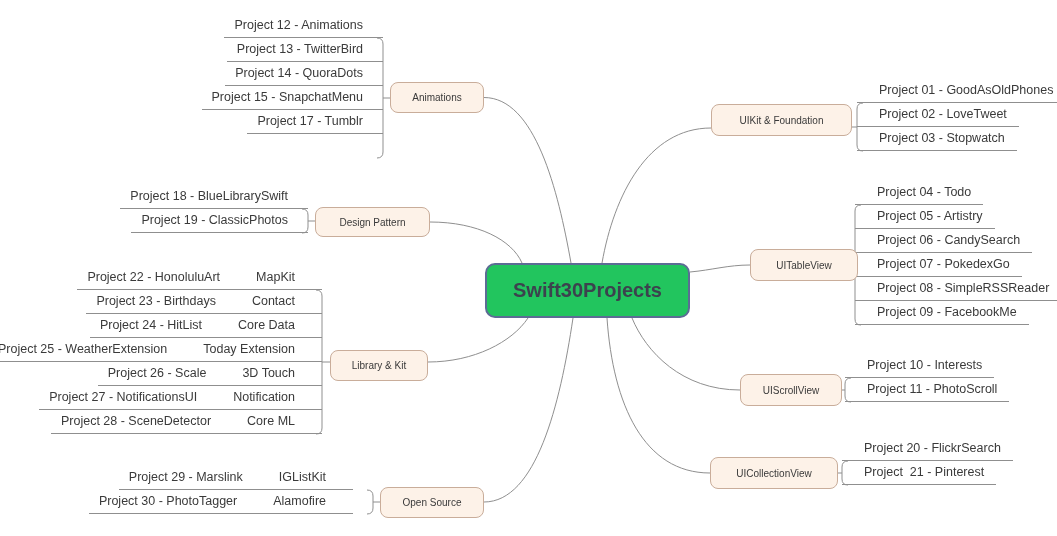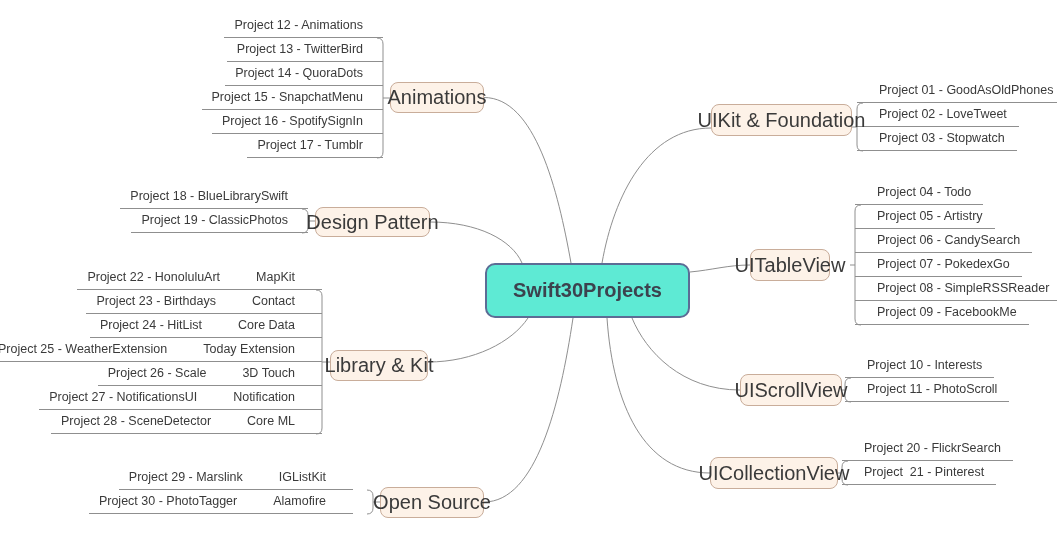--- a/index.html
+++ b/index.html
@@ -20,26 +20,26 @@
   }
   .leaves.left .leaf{padding:0 20px 0 10px;}
   .leaves.left.kit .leaf{padding:0 27px 0 10px;}
   .leaves.right .leaf{padding:0 12px 0 22px;}
   .leaf-kit{margin-left:36px;}
 
   .cat{
     position:absolute; box-sizing:border-box; z-index:2;
     background:#fdf2e8; border:1px solid #c9ad9a; border-radius:8px;
     display:flex; align-items:center; justify-content:center;
-    font-size:20px; color:#3a3a3a; white-space:nowrap; cursor:default;
+    font-size:10px; color:#3a3a3a; white-space:nowrap; cursor:default;
   }
   .center-node{
     position:absolute; left:485px; top:263px; width:205px; height:55px;
     box-sizing:border-box; z-index:3;
-    background:#5eead4; border:2px solid #5c6c95; border-radius:10px;
+    background:#22c55e; border:2px solid #5c6c95; border-radius:10px;
     display:flex; align-items:center; justify-content:center;
     font-size:20px; font-weight:bold; color:#3c424e; white-space:nowrap; cursor:default;
   }
 </style>
 </head>
 <body>
 
 <div class="canvas">
 
   <svg class="links" width="1057" height="536" aria-hidden="true">
@@ -64,21 +64,20 @@
   </svg>
 
   <div class="center-node">Swift30Projects</div>
 
   <section>
     <div class="leaves left" style="top:14px; right:674px;">
         <div class="leaf"><span class="leaf-main">Project 12 - Animations</span></div>
         <div class="leaf"><span class="leaf-main">Project 13 - TwitterBird</span></div>
         <div class="leaf"><span class="leaf-main">Project 14 - QuoraDots</span></div>
         <div class="leaf"><span class="leaf-main">Project 15 - SnapchatMenu</span></div>
-        <div class="leaf"><span class="leaf-main">Project 16 - SpotifySignIn</span></div>
         <div class="leaf"><span class="leaf-main">Project 17 - Tumblr</span></div>
       </div>
     <div class="cat" style="left:390px; top:82px; width:94px; height:31px;">Animations</div>
   </section>
 
   <section>
     <div class="leaves left" style="top:185px; right:749px;">
         <div class="leaf"><span class="leaf-main">Project 18 - BlueLibrarySwift</span></div>
         <div class="leaf"><span class="leaf-main">Project 19 - ClassicPhotos</span></div>
       </div>
@@ -117,21 +116,21 @@
 
   <section>
     <div class="leaves right" style="top:181px; left:855px;">
         <div class="leaf"><span class="leaf-main">Project 04 - Todo</span></div>
         <div class="leaf"><span class="leaf-main">Project 05 - Artistry</span></div>
         <div class="leaf"><span class="leaf-main">Project 06 - CandySearch</span></div>
         <div class="leaf"><span class="leaf-main">Project 07 - PokedexGo</span></div>
         <div class="leaf"><span class="leaf-main">Project 08 - SimpleRSSReader</span></div>
         <div class="leaf"><span class="leaf-main">Project 09 - FacebookMe</span></div>
       </div>
-    <div class="cat" style="left:750px; top:249px; width:80px; height:32px;">UITableView</div>
+    <div class="cat" style="left:750px; top:249px; width:108px; height:32px;">UITableView</div>
   </section>
 
   <section>
     <div class="leaves right" style="top:354px; left:845px;">
         <div class="leaf"><span class="leaf-main">Project 10 - Interests</span></div>
         <div class="leaf"><span class="leaf-main">Project 11 - PhotoScroll</span></div>
       </div>
     <div class="cat" style="left:740px; top:374px; width:102px; height:32px;">UIScrollView</div>
   </section>
 

